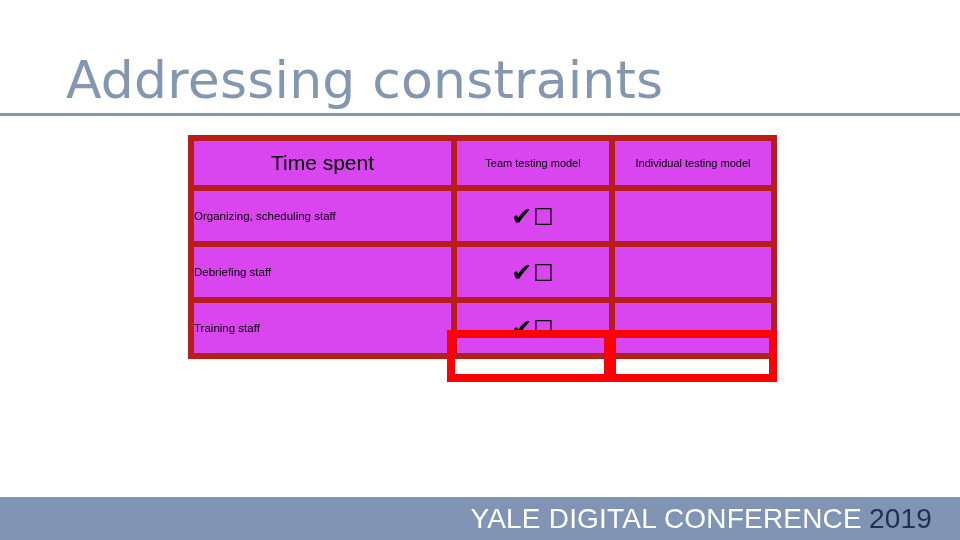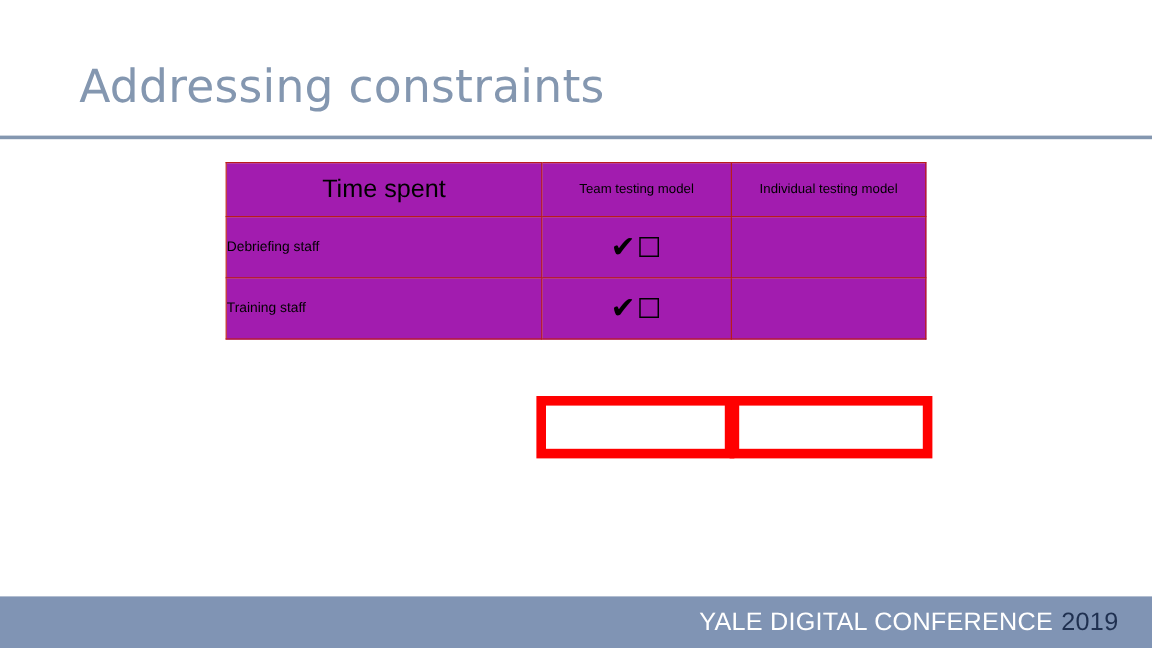--- a/index.html
+++ b/index.html
@@ -14,21 +14,21 @@
     overflow: hidden;
     position: relative;
   }
 
   
   #slide-title {
     position: absolute;
     left: 66px;
     top: 50px;
     font-family: "DejaVu Sans", sans-serif;
-    font-size: 38px;
+    font-size: 52px;
     font-weight: 400;
     color: #8497B0;
     letter-spacing: 0.2px;
     white-space: nowrap;
     text-align: center;
   }
 
   #title-rule {
     position: absolute;
     left: 0px;
@@ -43,24 +43,24 @@
     position: absolute;
     left: 188px;
     top: 135px;
     width: 583px;
     border-collapse: collapse;
     table-layout: fixed;
   }
 
   #time-table td,
   #time-table th {
-    border: 1px solid #b91c1c;
+    border: 6px solid #b91c1c;
     padding: 0;
     vertical-align: middle;
-    background: #a21caf;
+    background: #d946ef;
   }
 
   .col-task   { width: 263px; }
   .col-team   { width: 158px; }
   .col-indiv  { width: 162px; }
 
   
   .hdr-row th { height: 44px; }
 
   .hdr-time {
@@ -140,21 +140,21 @@
     width: 960px;
     height: 43px;
     background: #8094B4;
     display: flex;
     align-items: center;
     justify-content: flex-end;
   }
   #footer-text {
     margin-right: 28px;
     font-family: "Liberation Sans", sans-serif;
-    font-size: 21px;
+    font-size: 28px;
     letter-spacing: 0.2px;
     white-space: nowrap;
   }
   #footer-conference {
     color: #FFFFFF;
   }
   #footer-year {
     color: #1F3050;
     margin-left: 7px;
   }
@@ -174,20 +174,25 @@
   </colgroup>
   <thead>
     <tr class="hdr-row">
       <th class="hdr-time">Time spent</th>
       <th class="hdr-model">Team testing model</th>
       <th class="hdr-model">Individual testing model</th>
     </tr>
   </thead>
   <tbody id="table-body">
       <tr class="body-row">
+        <td class="task-cell shaded">Organizing, scheduling staff</td>
+        <td class="mark-cell"><span class="mark"><span class="tick">✔</span><span class="box">☐</span></span></td>
+        <td class="mark-cell"><span class="mark empty"><span class="tick">✔</span><span class="box">☐</span></span></td>
+      </tr>
+      <tr class="body-row">
         <td class="task-cell shaded">Debriefing staff</td>
         <td class="mark-cell"><span class="mark"><span class="tick">✔</span><span class="box">☐</span></span></td>
         <td class="mark-cell"><span class="mark empty"><span class="tick">✔</span><span class="box">☐</span></span></td>
       </tr>
       <tr class="body-row">
         <td class="task-cell">Training staff</td>
         <td class="mark-cell"><span class="mark"><span class="tick">✔</span><span class="box">☐</span></span></td>
         <td class="mark-cell"><span class="mark empty"><span class="tick">✔</span><span class="box">☐</span></span></td>
       </tr>
     </tbody>

